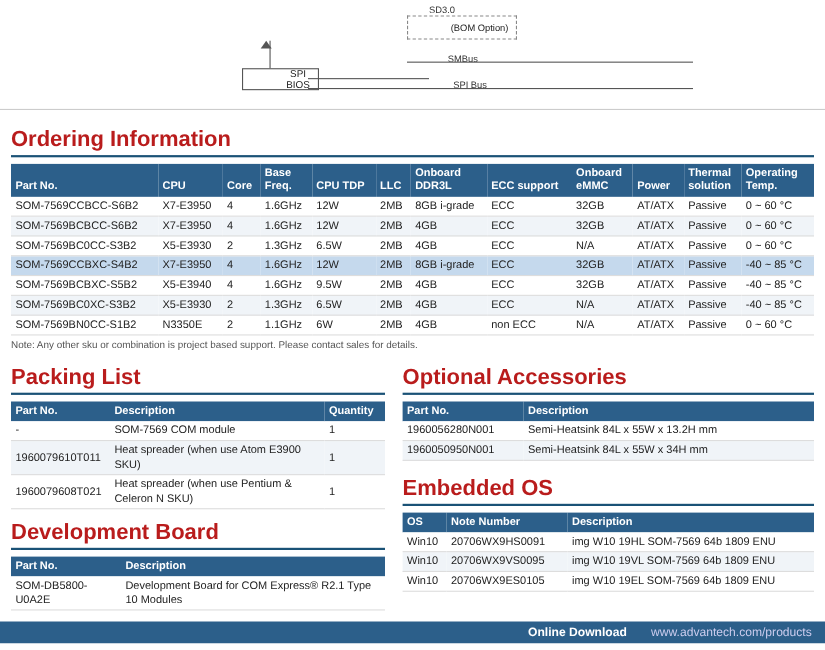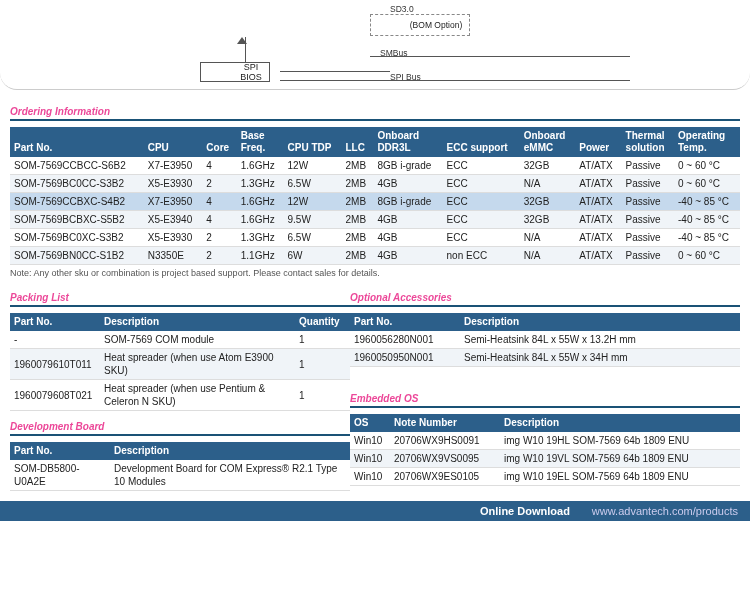--- a/index.html
+++ b/index.html
@@ -7,25 +7,24 @@
       font-family: Arial, Helvetica, sans-serif;
       font-size: 11px;
       background: #fff;
       color: #222;
       width: 750px;
     }
 
     
     .diagram-area {
       background: #fff;
-      height: 90px;
+      height: 100px;
       position: relative;
       border-bottom: 1px solid #ccc;
       overflow: hidden;
-      border-radius: 17px;
     }
     
     .diag-inner {
       position: relative;
       width: 100%;
       height: 100%;
     }
     .diag-box {
       position: absolute;
       border: 1px solid #555;
@@ -47,28 +46,27 @@
       color: #333;
     }
 
     
     .main-content {
       padding: 8px 10px 0 10px;
     }
 
     
     .section-title {
-      font-size: 10px;
+      font-size: 20px;
       font-weight: bold;
-      color: #ec4899;
+      color: #b91c1c;
       border-bottom: 2px solid #1a5276;
       padding-bottom: 2px;
       margin-bottom: 6px;
       margin-top: 8px;
-      font-style: italic;
     }
 
     
     table {
       border-collapse: collapse;
       width: 100%;
       font-size: 10px;
     }
     th {
       background: #2c5f8a;
@@ -99,20 +97,21 @@
     .note-text {
       font-size: 9px;
       color: #555;
       margin-top: 3px;
       margin-bottom: 6px;
     }
 
     
     .two-col {
       display: flex;
+      gap: 16px;
       margin-top: 4px;
       justify-content: flex-end;
     }
     .col-left {
       flex: 0 0 340px;
     }
     .col-right {
       flex: 1;
     }
 
@@ -159,27 +158,27 @@
 </head>
 <body>
 
 <div class="diagram-area">
   <div class="diag-inner">
 
     <div class="diag-label" style="left:390px; top:4px;">SD3.0</div>
 
     <div class="diag-box diag-dashed" style="left:370px; top:14px; width:100px; height:22px; font-size:8.5px;">(BOM Option)</div>
 
-    <div class="diag-label" style="left:380px; top:48px;">SMBus</div>
+    <div class="diag-label" style="left:407px; top:48px;">SMBus</div>
 
     <div style="position:absolute; left:370px; top:56px; width:260px; height:1px; background:#555;"></div>
 
-    <div class="diag-box" style="left:200px; top:62px; width:70px; height:20px;">SPI BIOS</div>
-
-    <div class="diag-label" style="left:390px; top:72px;">SPI Bus</div>
+    <div class="diag-box" style="left:220px; top:62px; width:70px; height:20px;">SPI BIOS</div>
+
+    <div class="diag-label" style="left:412px; top:72px;">SPI Bus</div>
 
     <div style="position:absolute; left:280px; top:80px; width:350px; height:1px; background:#555;"></div>
 
     <div style="position:absolute; left:245px; top:37px; width:1px; height:25px; background:#555;"></div>
     <div style="position:absolute; left:237px; top:37px; width:0; height:0; border-left:5px solid transparent; border-right:5px solid transparent; border-bottom:7px solid #555;"></div>
 
     <div style="position:absolute; left:280px; top:71px; width:110px; height:1px; background:#555;"></div>
   </div>
 </div>
 
@@ -212,20 +211,34 @@
           <td>12W</td>
           <td>2MB</td>
           <td>8GB i-grade</td>
           <td>ECC</td>
           <td>32GB</td>
           <td>AT/ATX</td>
           <td>Passive</td>
           <td>0 ~ 60 °C</td>
         </tr>
         <tr>
+          <td>SOM-7569BCBCC-S6B2</td>
+          <td>X7-E3950</td>
+          <td>4</td>
+          <td>1.6GHz</td>
+          <td>12W</td>
+          <td>2MB</td>
+          <td>4GB</td>
+          <td>ECC</td>
+          <td>32GB</td>
+          <td>AT/ATX</td>
+          <td>Passive</td>
+          <td>0 ~ 60 °C</td>
+        </tr>
+        <tr>
           <td>SOM-7569BC0CC-S3B2</td>
           <td>X5-E3930</td>
           <td>2</td>
           <td>1.3GHz</td>
           <td>6.5W</td>
           <td>2MB</td>
           <td>4GB</td>
           <td>ECC</td>
           <td>N/A</td>
           <td>AT/ATX</td>
@@ -358,21 +371,21 @@
               <td>1960056280N001</td>
               <td>Semi-Heatsink 84L x 55W x 13.2H mm</td>
             </tr>
             <tr>
               <td>1960050950N001</td>
               <td>Semi-Heatsink 84L x 55W x 34H mm</td>
             </tr>
           </tbody>
       </table>
 
-      <div style="margin-top:26px;">
+      <div style="margin-top:14px;">
         <div class="section-title">Embedded OS</div>
         <table class="os-table">
           <thead>
             <tr>
               <th>OS</th>
               <th>Note Number</th>
               <th>Description</th>
             </tr>
           </thead>
           <tbody id="os-tbody">

